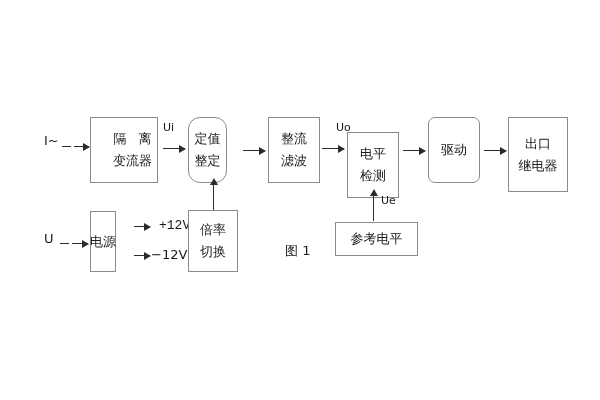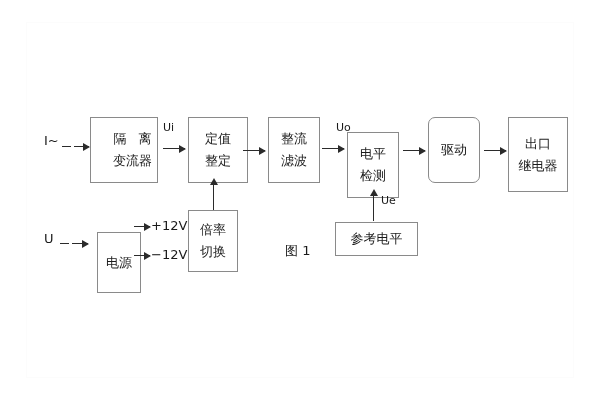--- a/index.html
+++ b/index.html
@@ -108,21 +108,21 @@
   <div class="arrow-h" style="left:74px; top:146px; width:15px;"></div>
 
   <div class="box" style="left:90px; top:117px; width:68px; height:66px;padding-left:17px;">
     <span class="ln spaced">隔 离</span>
     <span class="ln">变流器</span>
   </div>
 
   <div class="label small" style="left:163px; top:121px;">Ui</div>
   <div class="arrow-h" style="left:163px; top:148px; width:22px;"></div>
 
-  <div class="box" style="left:188px; top:117px; width:60px; height:66px;">
+  <div class="box" style="left:188px; top:117px; width:39px; height:66px;border-radius:12px;">
     <span class="ln">定值</span>
     <span class="ln">整定</span>
   </div>
 
   <div class="arrow-h" style="left:243px; top:150px; width:22px;"></div>
 
   <div class="box" style="left:268px; top:117px; width:52px; height:66px;">
     <span class="ln">整流</span>
     <span class="ln">滤波</span>
   </div>
@@ -145,26 +145,26 @@
 
   <div class="box" style="left:508px; top:117px; width:60px; height:75px;">
     <span class="ln">出口</span>
     <span class="ln">继电器</span>
   </div>
 
   <div class="label" style="left:44px; top:231px;">U</div>
   <div class="seg-h" style="left:60px; top:243px; width:9px;"></div>
   <div class="arrow-h" style="left:72px; top:243px; width:16px;"></div>
 
-  <div class="box one-line" style="left:97px; top:211px; width:44px; height:61px;margin-top:21px;">
+  <div class="box one-line" style="left:90px; top:211px; width:26px; height:61px;">
     <span class="ln">电源</span>
   </div>
 
   <div class="arrow-h" style="left:134px; top:226px; width:16px;"></div>
-  <div class="label" style="left:151px; top:218px;">+12V</div>
+  <div class="label" style="left:159px; top:218px;font-family:Liberation Mono, monospace;">+12V</div>
 
   <div class="arrow-h" style="left:134px; top:255px; width:16px;"></div>
   <div class="label" style="left:151px; top:247px;">−12V</div>
 
   <div class="box" style="left:188px; top:210px; width:50px; height:62px;">
     <span class="ln">倍率</span>
     <span class="ln">切换</span>
   </div>
 
   <div class="arrow-up" style="left:213px; top:185px; height:25px;"></div>

